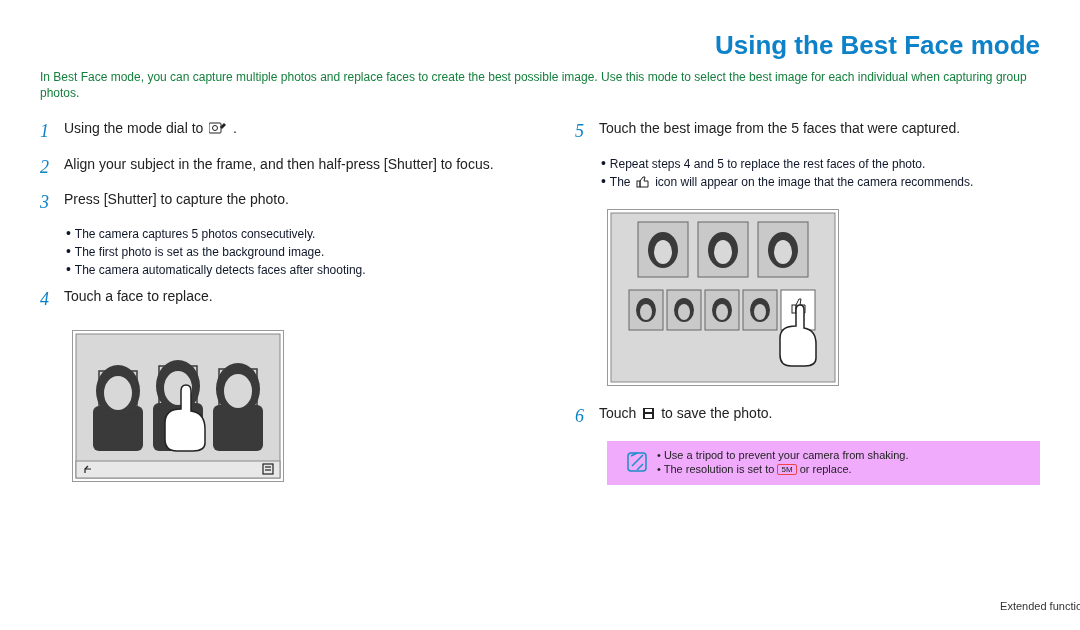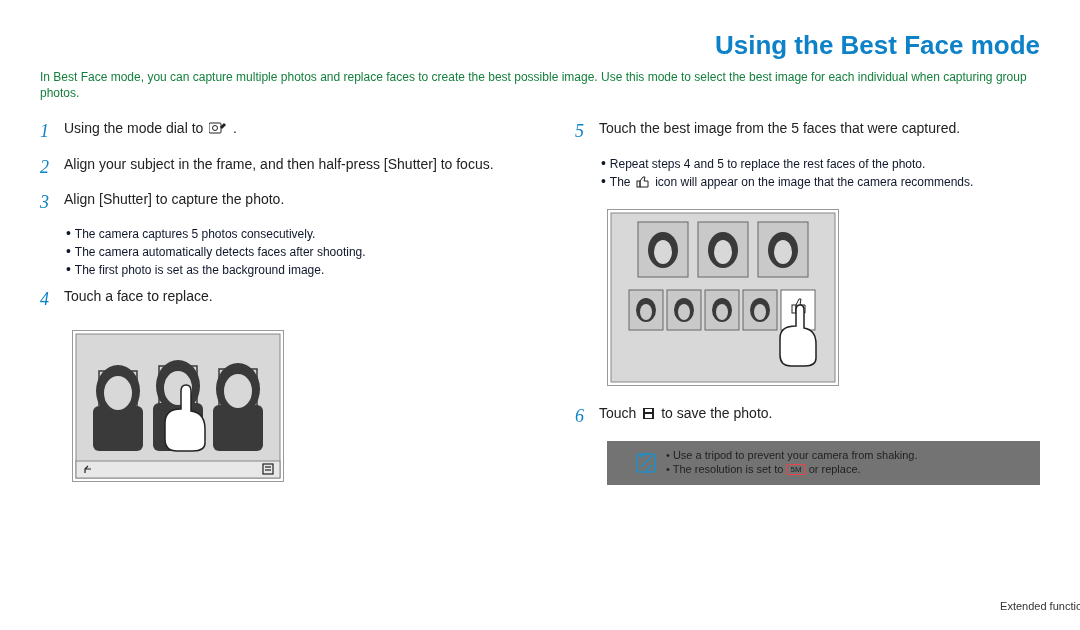--- a/index.html
+++ b/index.html
@@ -74,24 +74,24 @@
 .shutter { font-weight: normal; }
 .illustration {
   margin: 8px 0 14px 32px;
   border: 1px solid #999;
   display: inline-block;
   background: #fff;
 }
 .illustration svg { display: block; }
 .note-box {
   margin: 12px 0 0 32px;
-  background: #737373;
+  background: #f0abfc;
   display: flex;
-  align-items: flex-end;
-  padding: 8px 29px;
+  align-items: center;
+  padding: 8px 20px;
 }
 .note-icon {
   flex-shrink: 0;
   margin-right: 10px;
   margin-top: 2px;
 }
 .note-list {
   list-style: none;
   padding: 0;
   margin: 0;
@@ -150,27 +150,27 @@
       <div class="step">
         <div class="step-num">2</div>
         <div class="step-text">
           <span>Align your subject in the frame, and then half-press [</span><span class="shutter">Shutter</span><span>] to focus.</span>
         </div>
       </div>
 
       <div class="step">
         <div class="step-num">3</div>
         <div class="step-text">
-          <span>Align [</span><span class="shutter">Shutter</span><span>] to capture the photo.</span>
+          <span>Press [</span><span class="shutter">Shutter</span><span>] to capture the photo.</span>
         </div>
       </div>
       <ul class="step-bullets">
         <li>The camera captures 5 photos consecutively.</li>
+        <li>The first photo is set as the background image.</li>
         <li>The camera automatically detects faces after shooting.</li>
-        <li>The first photo is set as the background image.</li>
       </ul>
 
       <div class="step">
         <div class="step-num">4</div>
         <div class="step-text">Touch a face to replace.</div>
       </div>
 
       <div class="illustration">
         <svg width="210" height="150" viewBox="0 0 210 150">
           <rect x="3" y="3" width="204" height="144" fill="#d8d8d8" stroke="#888"></rect>

